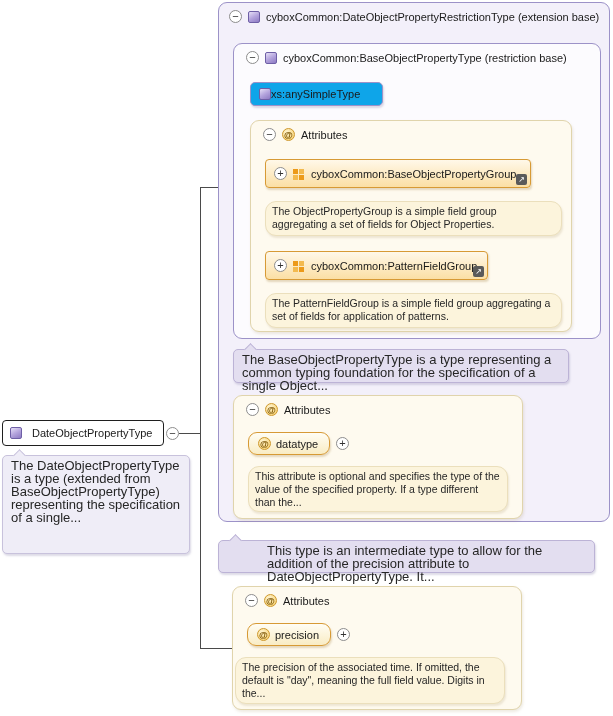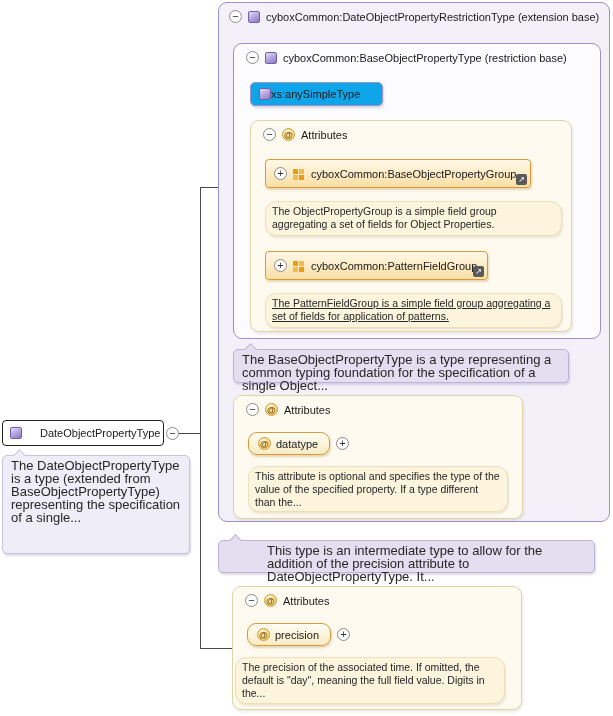--- a/index.html
+++ b/index.html
@@ -52,21 +52,21 @@
           box-shadow:1px 2px 2px rgba(160,140,90,0.18); }
 
   .callout { position:absolute; border:1px solid #BCB3D6; border-radius:5px; background:#E3DEF0;
              padding:3px 8px; font-size:13px; line-height:13px; color:#262626;
              box-shadow:1px 2px 2px rgba(120,110,160,0.25); }
   .callout::before { content:""; position:absolute; top:-5px; left:12px; width:8px; height:8px; background:#E3DEF0;
                      border-left:1px solid #BCB3D6; border-top:1px solid #BCB3D6; transform:rotate(45deg); }
   .callout.light { background:#EFEDF7; border-color:#C8C2DC; }
   .callout.light::before { background:#EFEDF7; border-color:#C8C2DC; }
 
-  .root-box { position:absolute; display:flex; align-items:center; gap:18px; padding:0 7px; height:26px;
+  .root-box { position:absolute; display:flex; align-items:center; gap:10px; padding:0 7px; height:26px;
               background:#ffffff; border:1px solid #1f1f1f; border-radius:4px; }
 
   .tag-box { position:absolute; display:flex; align-items:center; padding:0 8px; height:24px;
              background:#0ea5e9; border:1px solid #9C92C8; border-radius:5px;
              box-shadow:1px 2px 2px rgba(120,110,160,0.25); }
 </style>
 </head>
 <body>
 
 <div class="canvas">
@@ -109,21 +109,21 @@
           <span class="ref-icon">↗</span>
         </div>
         <div class="note" style="left:14px; top:80px; width:297px; height:35px;">The ObjectPropertyGroup is a simple field group aggregating a set of fields for Object Properties.</div>
 
         <div class="group-box" style="left:14px; top:130px; width:223px; height:29px;">
           <span class="toggle">+</span>
           <span class="group-icon"></span>
           <span>cyboxCommon:PatternFieldGroup</span>
           <span class="ref-icon">↗</span>
         </div>
-        <div class="note" style="left:14px; top:172px; width:297px; height:35px;text-decoration:underline;">The PatternFieldGroup is a simple field group aggregating a set of fields for application of patterns.</div>
+        <div class="note" style="left:14px; top:172px; width:297px; height:35px;">The PatternFieldGroup is a simple field group aggregating a set of fields for application of patterns.</div>
       </div>
     </div>
 
     <div class="callout" style="left:14px; top:346px; width:336px; height:34px;">The BaseObjectPropertyType is a type representing a common typing foundation for the specification of a single Object...</div>
 
     <div class="attr-section" style="left:14px; top:392px; width:290px; height:124px;">
       <div class="hdr" style="left:12px; top:7px;">
         <span class="toggle">−</span>
         <span class="at-icon">@</span>
         <span>Attributes</span>

